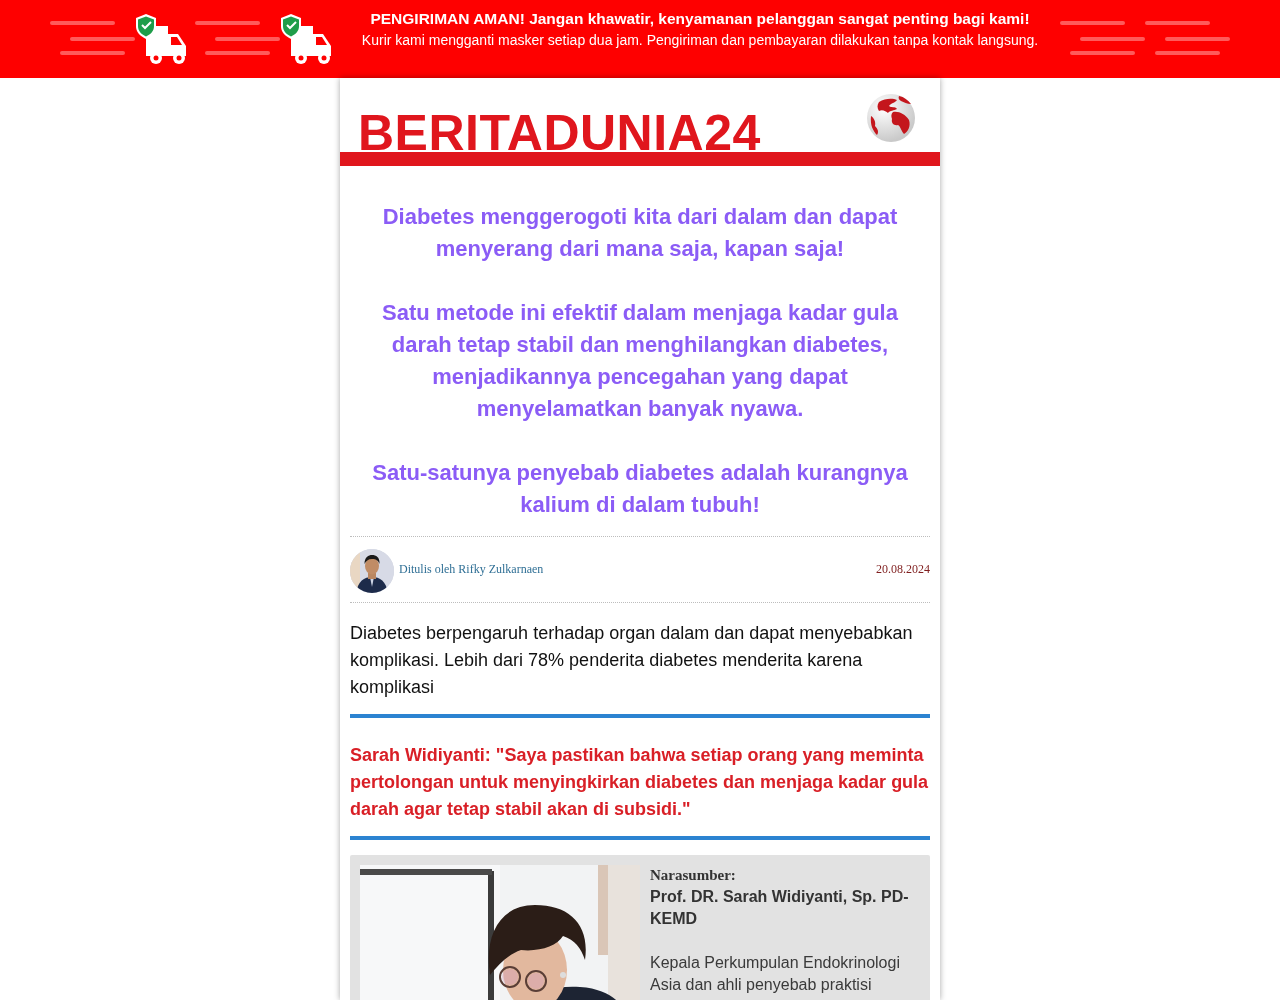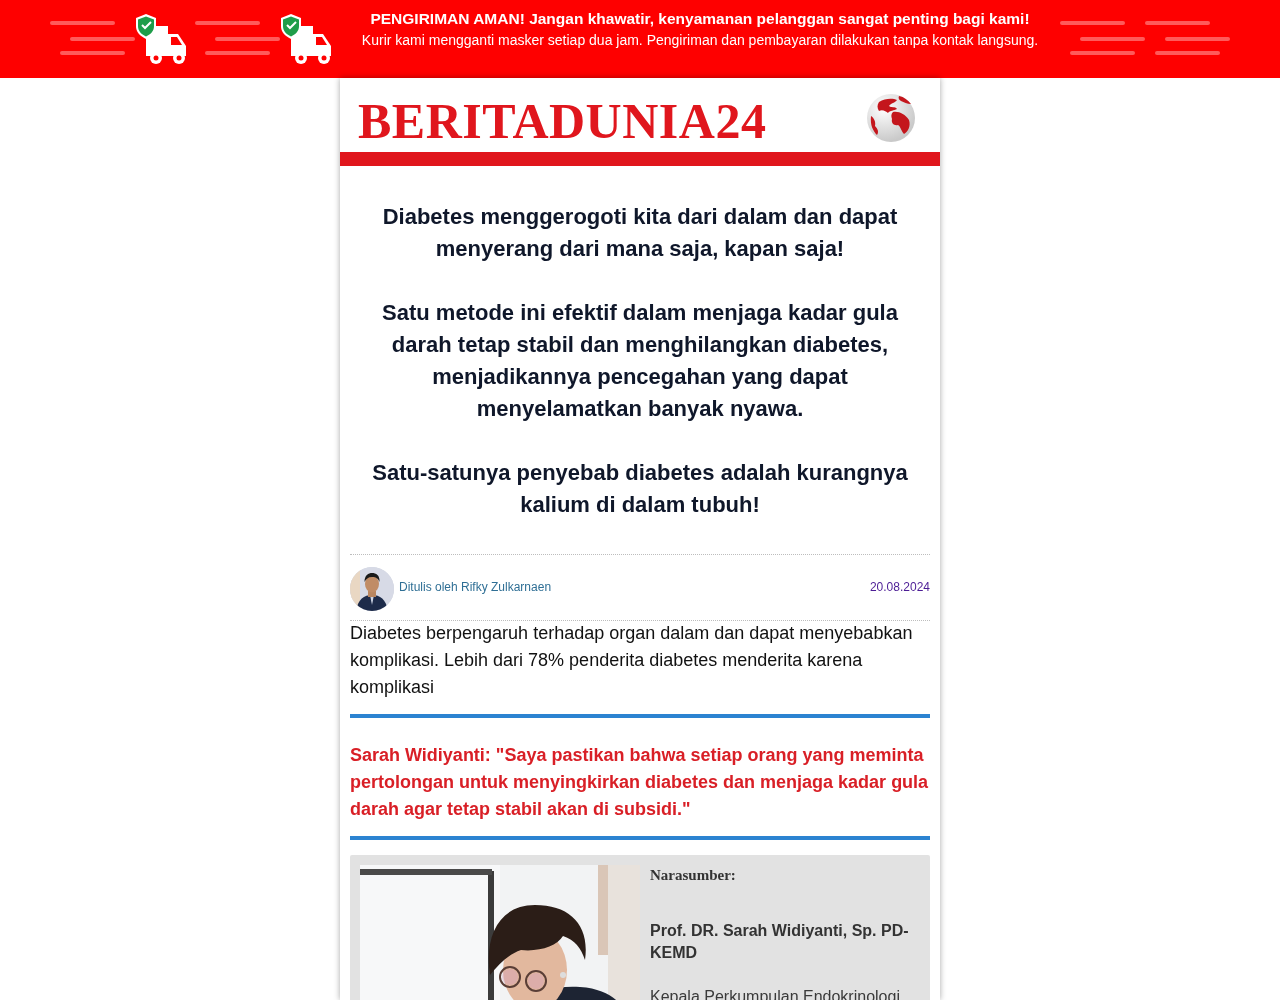--- a/index.html
+++ b/index.html
@@ -11,44 +11,44 @@
   .speed-line { position: absolute; height: 4px; border-radius: 2px; background: #ff5a5a; }
   .truck { position: absolute; width: 60px; height: 56px; }
   .banner-text { position: absolute; left: 350px; top: 9px; width: 700px; text-align: center; color: #ffffff; }
   .banner-title { font-weight: bold; font-size: 15.5px; line-height: 19px; }
   .banner-sub { font-size: 14px; line-height: 18px; margin-top: 3px; text-align: center; }
 
   
   .page { position: absolute; left: 340px; top: 78px; width: 600px; height: 922px; background: #ffffff;
           box-shadow: 0 0 6px rgba(0,0,0,0.35); }
   .logo-area { position: relative; height: 90px; }
-  .logo-text { position: absolute; left: 18px; top: 13px; font-family: Liberation Serif, serif; font-weight: bold;
+  .logo-text { position: absolute; left: 18px; top: 25px; font-family: Liberation Sans, sans-serif; font-weight: bold;
                font-size: 50px; letter-spacing: 0.5px; color: #e0161d; line-height: 60px; }
   .globe { position: absolute; left: 525px; top: 14px; width: 52px; height: 52px; }
   .logo-bar { position: absolute; left: 0; top: 74px; width: 600px; height: 14px; background: #e0161d; }
 
-  .headline { padding: 0 18px; margin-top: 33px; text-align: center; font-weight: bold; font-size: 22px; line-height: 32px; color: #0f172a; }
+  .headline { padding: 0 18px; margin-top: 33px; text-align: center; font-weight: bold; font-size: 22px; line-height: 32px; color: #8b5cf6; }
   .headline p { margin-bottom: 32px; }
   .headline p:last-child { margin-bottom: 0; }
 
-  .author-row { position: absolute; left: 10px; top: 476px; width: 580px; height: 67px;
-                border-top: 1px dotted #bdbdbd; border-bottom: 1px dotted #bdbdbd; }
+  .author-row { position: absolute; left: 10px; top: 458px; width: 580px; height: 67px;
+                border-top: 1px dotted #bdbdbd; border-bottom: 1px dotted #bdbdbd; font-family: Liberation Serif, serif; }
   .avatar { position: absolute; left: 0; top: 12px; width: 44px; height: 44px; border-radius: 50%; overflow: hidden; background: #cfd3dd; }
   .author-name { position: absolute; left: 49px; top: 25px; font-size: 12px; color: #2f6f95; }
-  .post-date { position: absolute; right: 0; top: 25px; font-size: 12px; color: #4c1d95; }
+  .post-date { position: absolute; right: 0; top: 25px; font-size: 12px; color: #7f1d1d; }
 
   .lead { position: absolute; left: 10px; top: 542px; width: 580px; font-weight: normal; font-size: 18px; line-height: 27px; color: #111111; }
   .rule-blue { position: absolute; left: 10px; width: 580px; height: 4px; background: #2b83d1; }
   .quote { position: absolute; left: 10px; top: 664px; width: 580px; font-weight: bold; font-size: 18px; line-height: 27px; color: #d91f26; }
 
   .source-box { position: absolute; left: 10px; top: 777px; width: 580px; height: 160px; background: #e2e2e2; border-radius: 2px; }
   .source-photo { position: absolute; left: 10px; top: 10px; width: 280px; height: 150px; overflow: hidden; background: #eef0f2; }
   .source-text { position: absolute; left: 300px; top: 9px; width: 270px; color: #333333; }
   .source-label { font-weight: bold; font-size: 15px; line-height: 22px; font-family: Liberation Serif, serif; }
-  .source-name { font-weight: bold; font-size: 16px; line-height: 22px; margin-top: 34px; }
+  .source-name { font-weight: bold; font-size: 16px; line-height: 22px; }
   .source-desc { font-size: 16px; line-height: 22px; margin-top: 22px; color: #3a3a3a; }
 </style>
 </head>
 <body>
 
 <div class="banner">
 
   <div class="speed-line" style="left:50px;top:21px;width:65px;"></div>
   <div class="speed-line" style="left:70px;top:37px;width:65px;"></div>
   <div class="speed-line" style="left:60px;top:51px;width:65px;"></div>

